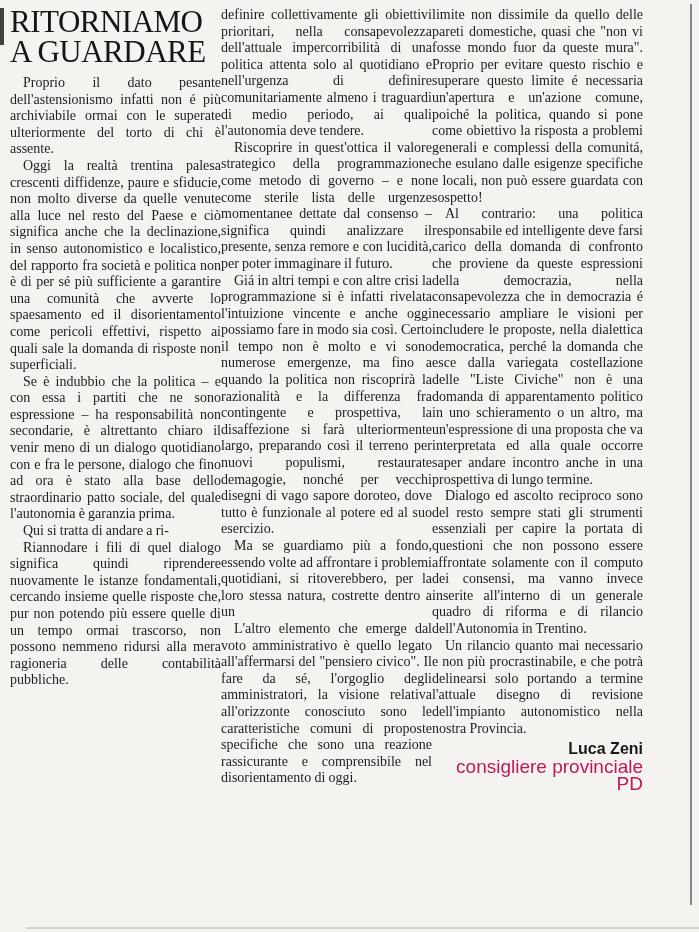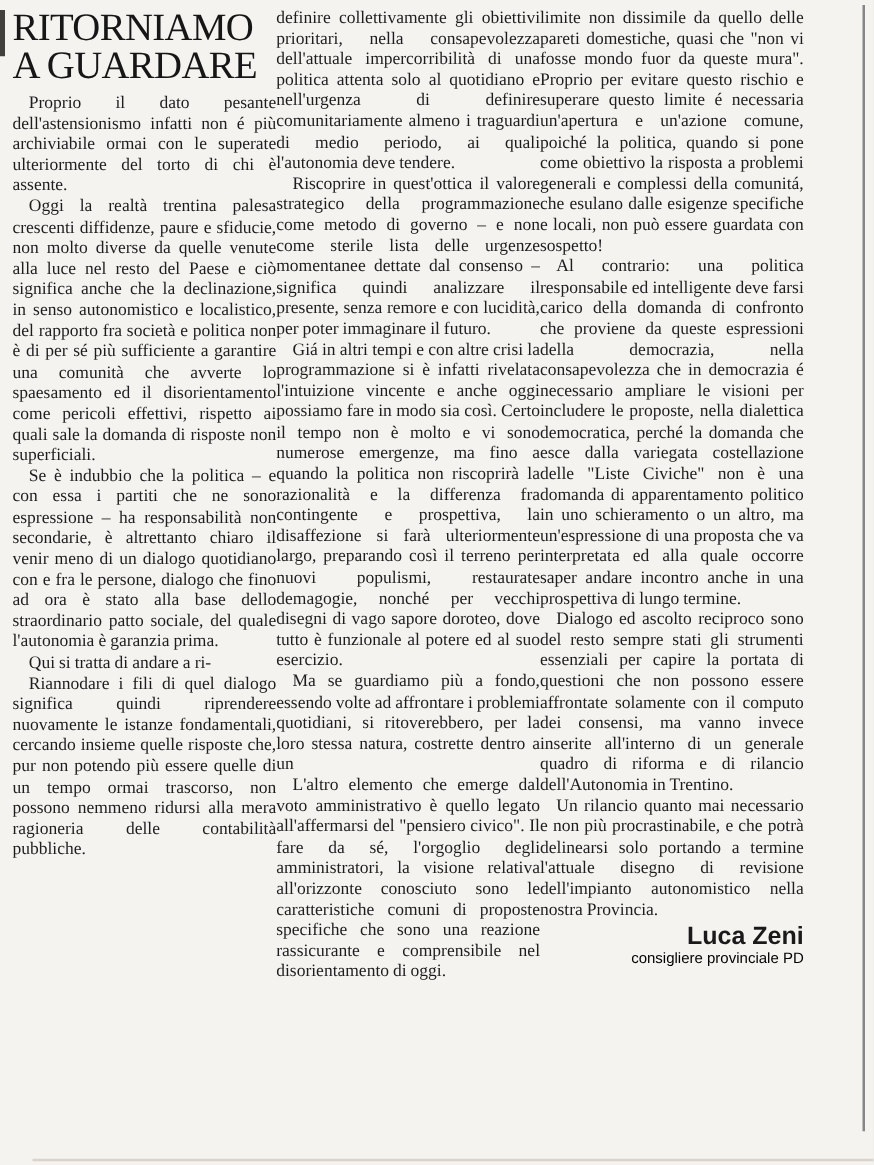--- a/index.html
+++ b/index.html
@@ -52,27 +52,27 @@
     font-family: Liberation Serif, serif;
   }
   .col p.indent { text-indent: 13px; }
   .signature {
     margin-top: 3px;
     text-align: right;
     font-family: "Liberation Sans", sans-serif;
   }
   .sig-name {
     font-weight: 700;
-    font-size: 20px;
+    font-size: 16px;
     color: #1a1a1a;
     line-height: 18px;
   }
   .sig-role {
-    font-size: 12px;
-    color: #000000;
+    font-size: 19px;
+    color: #be185d;
     line-height: 17px;
   }
   .v-rule {
     position: absolute;
     right: 7px;
     top: 4px;
     width: 2px;
     height: 901px;
     background: #85858a;
   }

